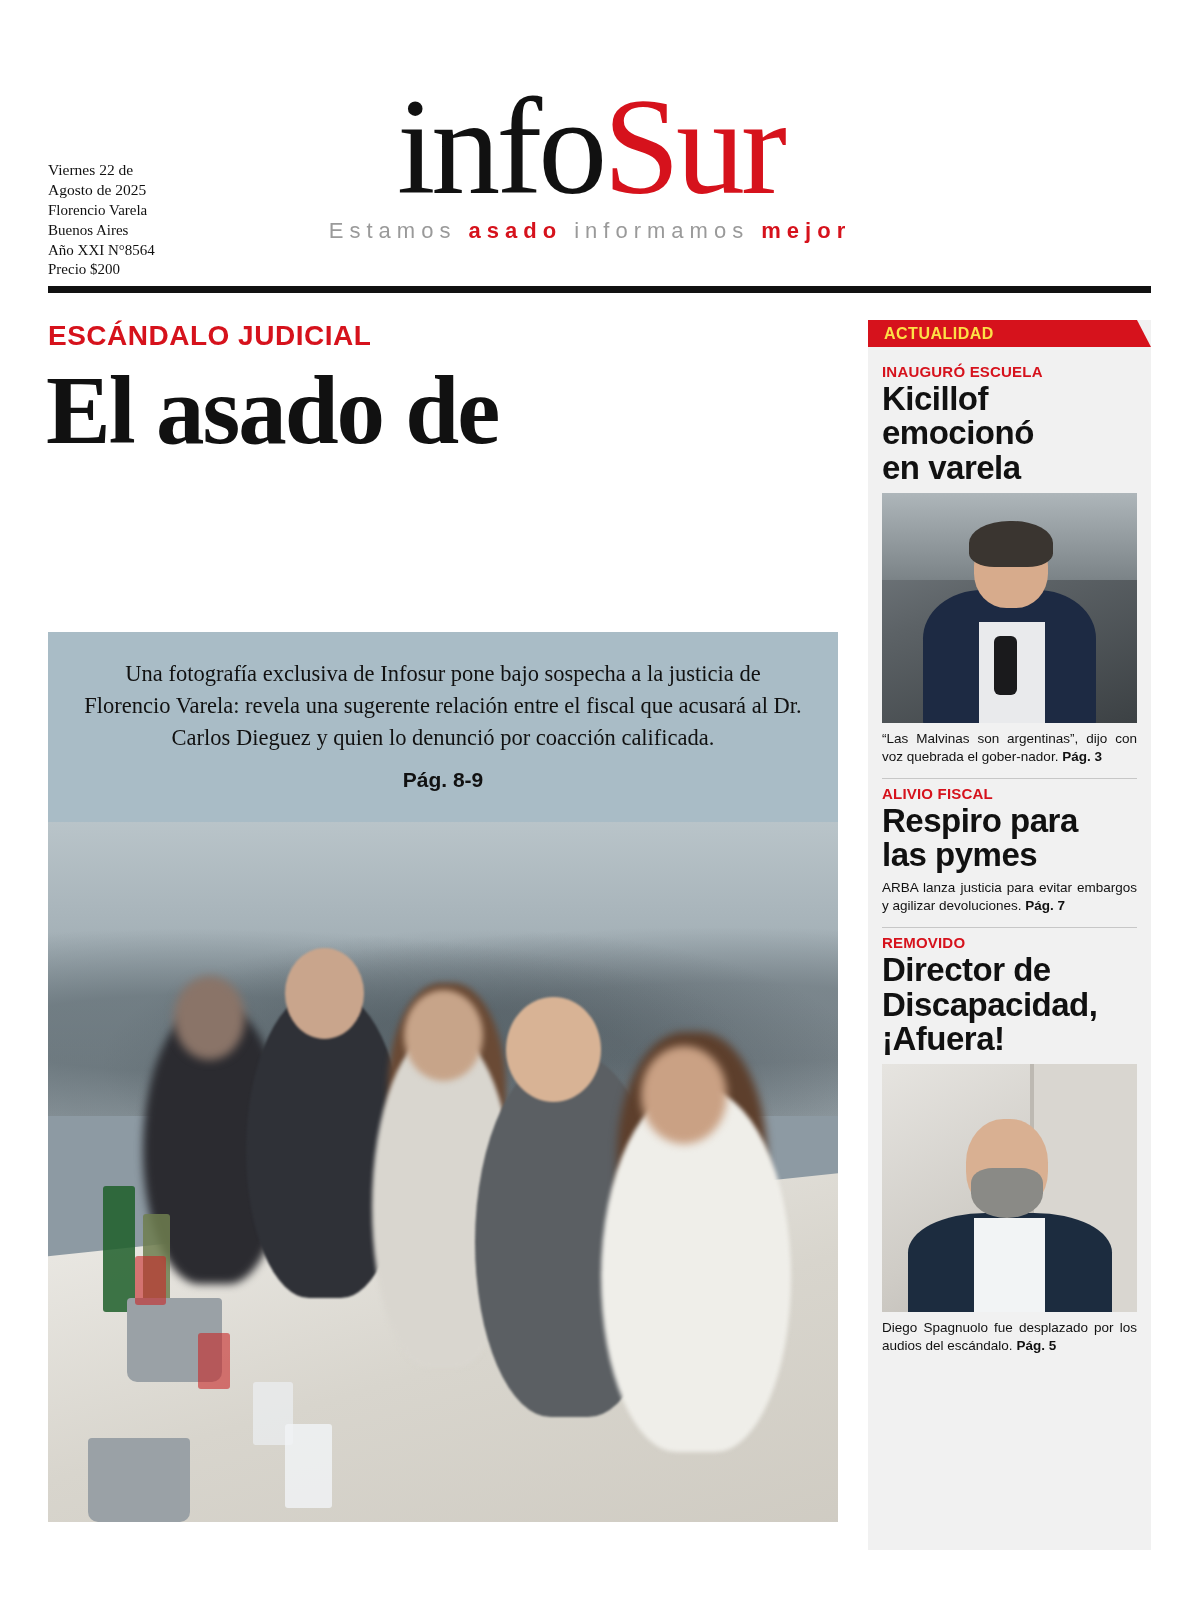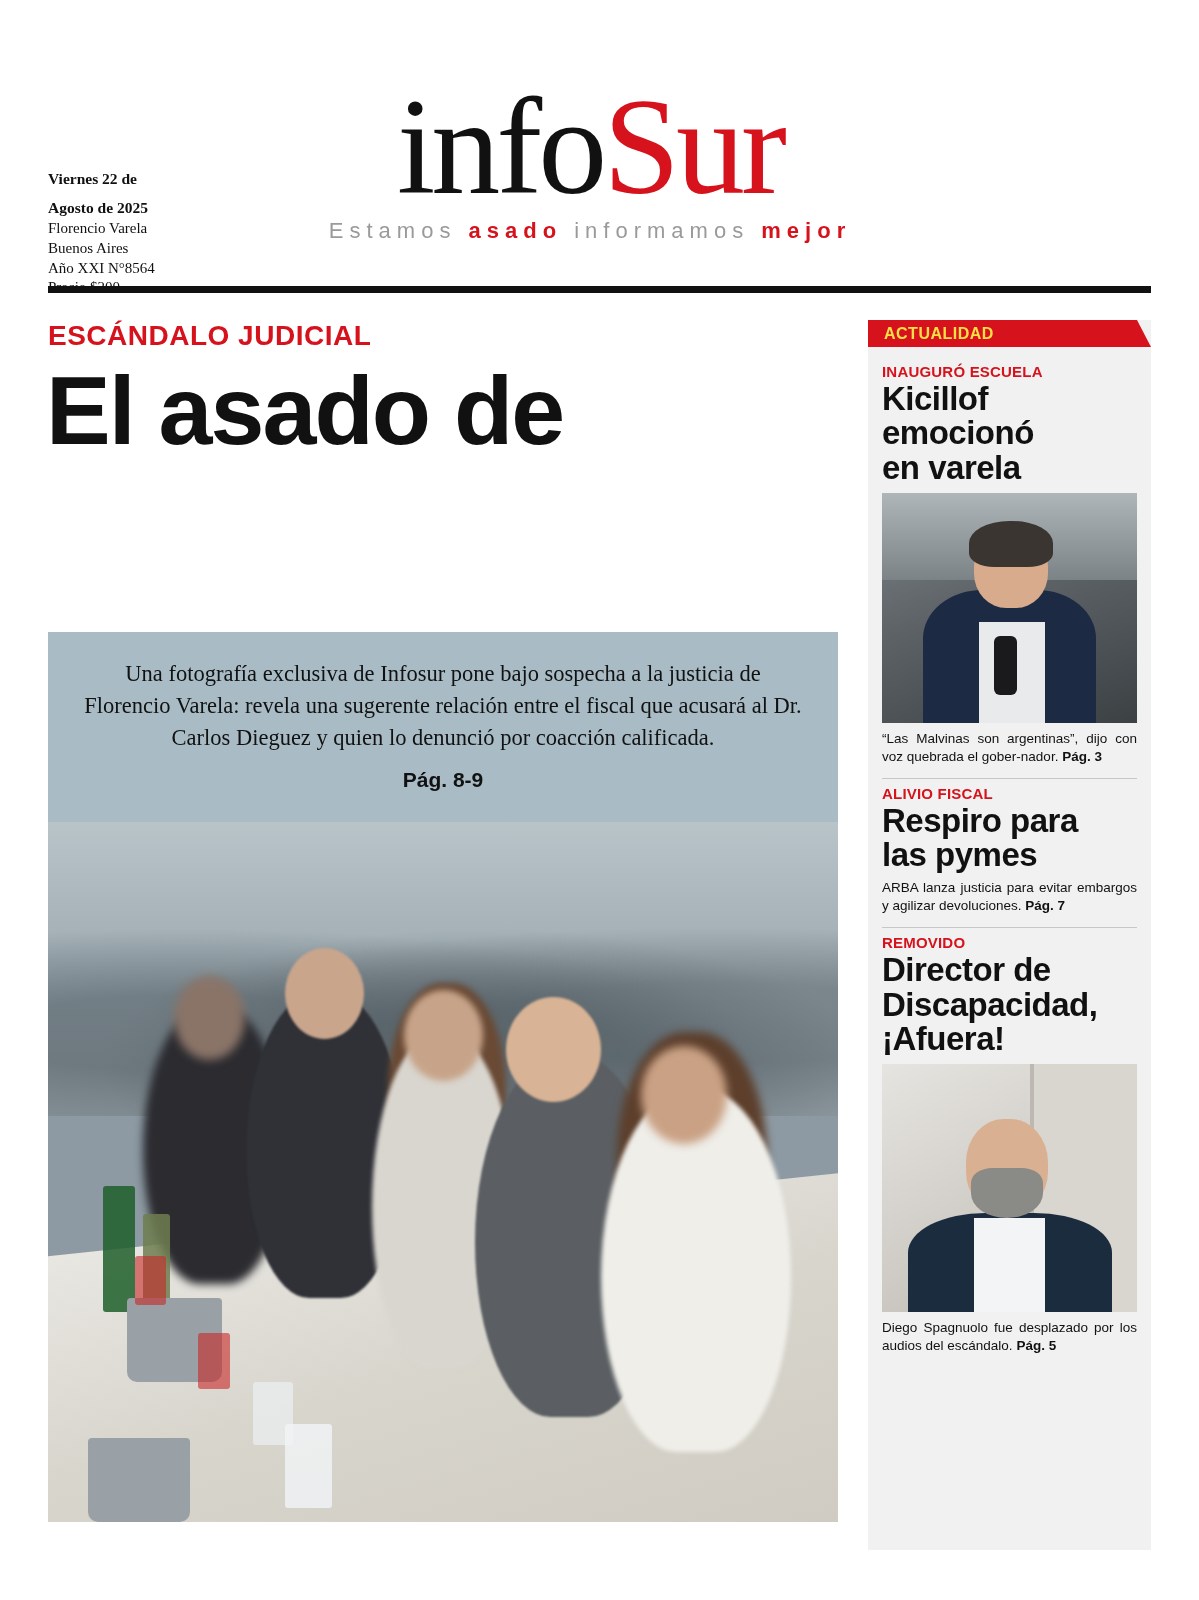--- a/index.html
+++ b/index.html
@@ -29,23 +29,22 @@
     position: absolute;
     left: 0;
     top: 82px;
     width: 190px;
     font-family: "Liberation Serif", serif;
     font-size: 15px;
     line-height: 1.32;
     color: #111;
   }
   .dateblock .strong {
-    font-weight: bold;
+    font-weight: normal;
     font-size: 15.5px;
-    margin-top: 9px;
   }
   .logo-wrap {
     position: absolute;
     left: 212px;
     top: 0;
     width: 660px;
     text-align: center;
   }
   .logo {
     font-family: "Liberation Serif", serif;
@@ -84,21 +83,21 @@
     font-weight: bold;
     font-size: 28px;
     letter-spacing: 0.5px;
     color: #d6121c;
   }
   .headline {
     position: absolute;
     left: 46px;
     top: 364px;
     width: 800px;
-    font-family: Liberation Sans, sans-serif;
+    font-family: Liberation Serif, serif;
     font-weight: bold;
     font-size: 97px;
     line-height: 0.97;
     letter-spacing: -2px;
     color: #111111;
   }
   .lede-box {
     position: absolute;
     left: 48px;
     top: 632px;

